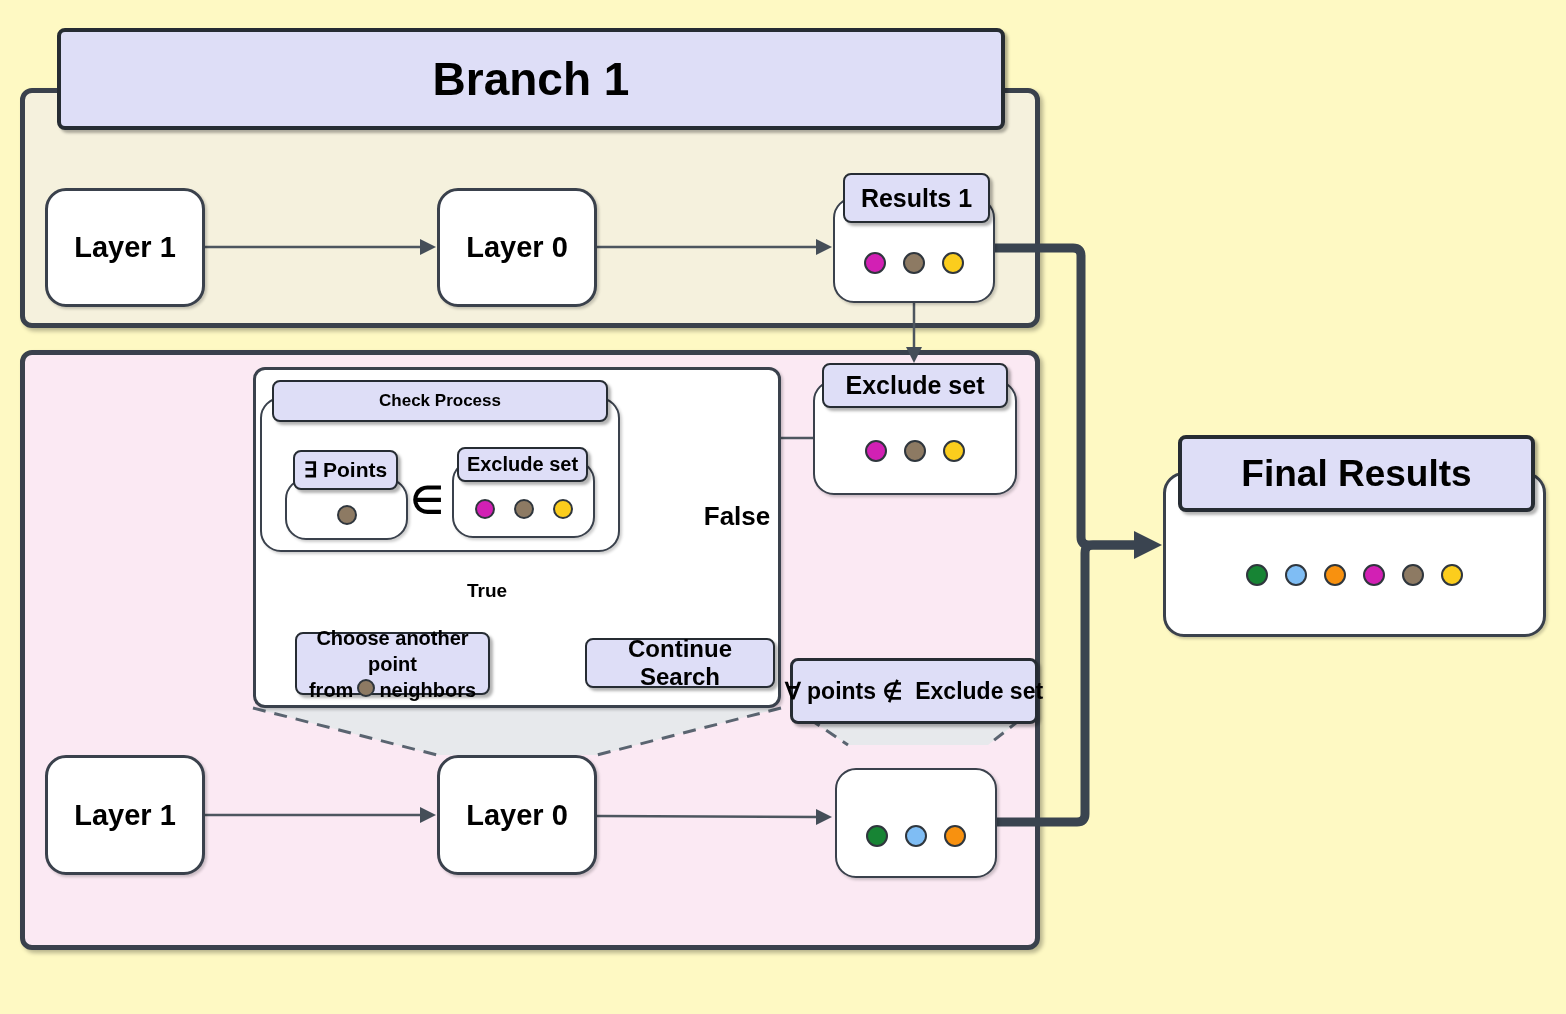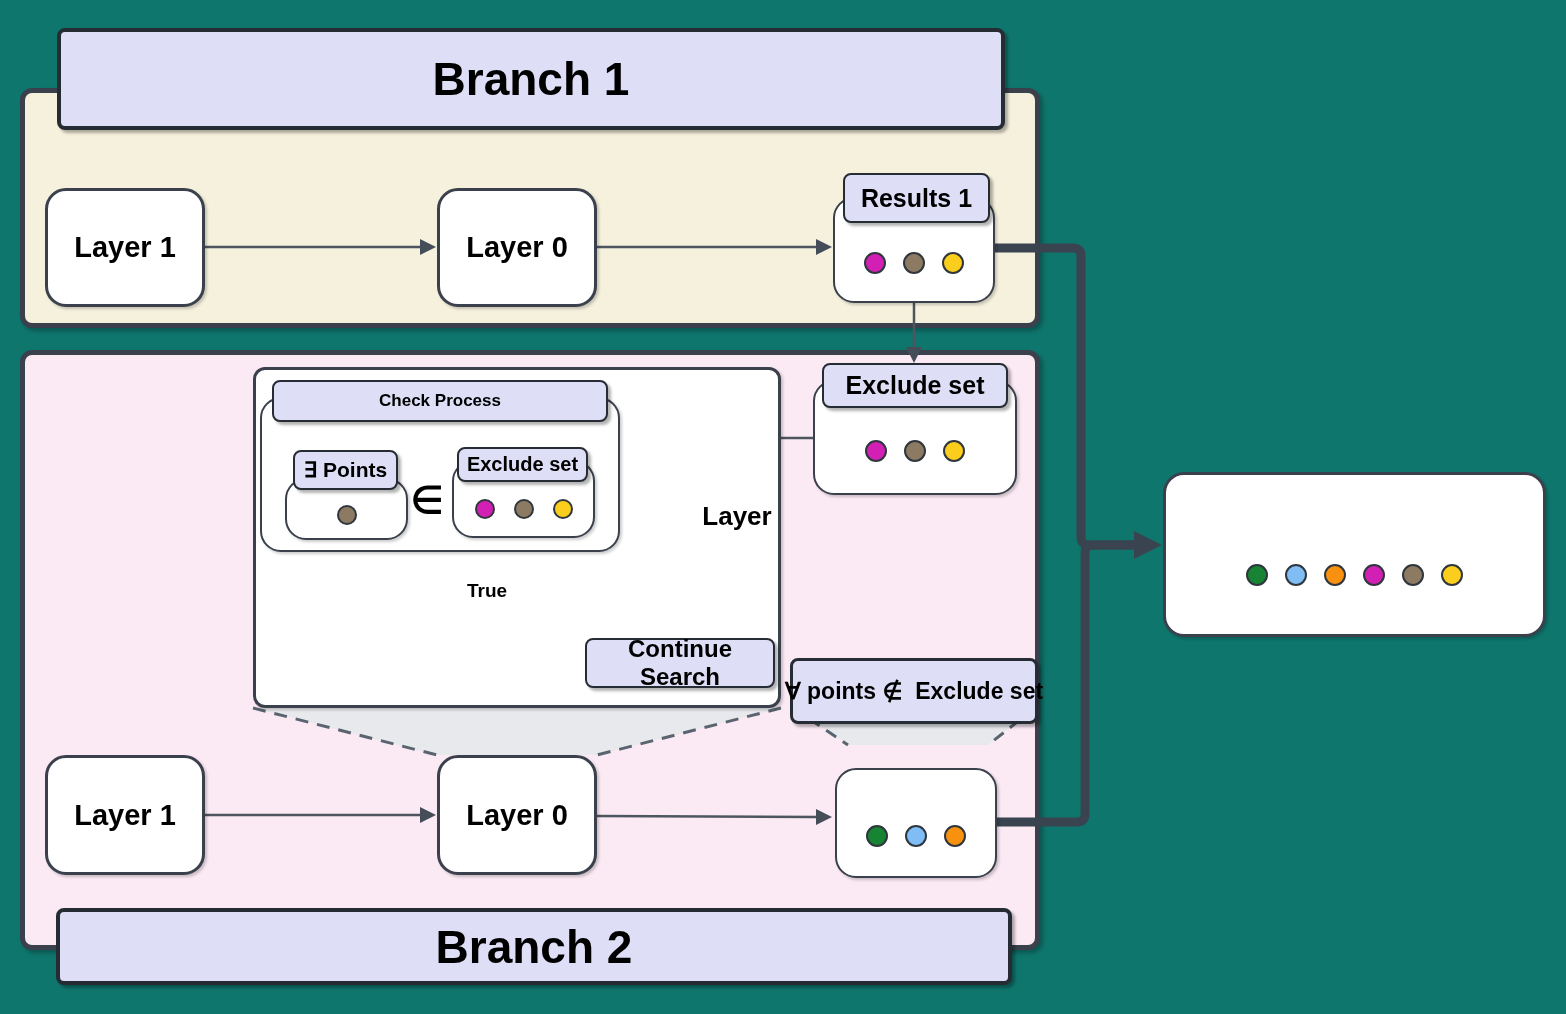--- a/index.html
+++ b/index.html
@@ -1,17 +1,17 @@
 <!DOCTYPE html>
 <html><head>
 <meta charset="utf-8">
 <style>
   html,body{margin:0;padding:0;background:#ffffff;}
   #stage{
-    position:relative;width:1566px;height:1014px;background:#0f766e;overflow:hidden;
+    position:relative;width:1566px;height:1014px;background:#fef9c3;overflow:hidden;
     font-family:"Liberation Sans",sans-serif;font-weight:bold;color:#000;
   }
   .abs{position:absolute;box-sizing:border-box;}
   .container{
     border:5px solid #3a414c;border-radius:12px;
     box-shadow:3px 3px 4px rgba(0,0,0,.28);z-index:1;
   }
   .whitebox{
     background:#ffffff;border:3px solid #3a414c;border-radius:21px;
     box-shadow:2px 2px 3px rgba(0,0,0,.2);z-index:3;
@@ -136,23 +136,31 @@
       </div>
   </div>
   <div class="abs lavender" style="left:457px;top:447px;width:131px;height:35px;font-size:20px;border-width:2.5px;z-index:5;">
     <span>Exclude set</span>
   </div>
 
   <div class="abs plain" style="left:447px;top:575px;width:80px;height:32px;font-size:19px;justify-content:center;">
     <span>True</span>
   </div>
   <div class="abs plain" style="left:697px;top:500px;width:80px;height:32px;font-size:26px;">
-    <span>Layer</span>
+    <span>False</span>
   </div>
 
+  <div class="abs lavender" style="left:295px;top:632px;width:195px;height:63px;font-size:20px;line-height:1.3;border-width:2.5px;flex-direction:column;">
+    <span>Choose another point</span>
+    <span class="dot-inline">
+      <span>from</span><span class="dots" style="display:inline-flex;">
+          <span class="dot" style="background: rgb(141, 122, 99);"></span>
+        </span><span>neighbors</span>
+    </span>
+  </div>
 
   <div class="abs lavender" style="left:585px;top:638px;width:190px;height:50px;font-size:24px;border-width:2.5px;">
     <span>Continue Search</span>
   </div>
 
   <div class="abs lavender nowrap" style="left:790px;top:658px;width:248px;height:66px;font-size:23px;">
     <span class="nowrap">∀ points ∉  Exclude set</span>
   </div>
 
   <div class="abs whitebox" style="left:835px;top:768px;width:162px;height:110px;padding-top:26px;border-width:2.5px;">
@@ -162,28 +170,28 @@
         <span class="dot" style="background: rgb(248, 145, 15);"></span>
       </div>
   </div>
 
   <div class="abs whitebox" style="left:45px;top:755px;width:160px;height:120px;font-size:29px;">
     <span>Layer 1</span>
   </div>
   <div class="abs whitebox" style="left:437px;top:755px;width:160px;height:120px;font-size:29px;">
     <span>Layer 0</span>
   </div>
-  <div class="abs lavender" style="left:56px;top:908px;width:956px;height:77px;font-size:46px;border-width:4px;z-index:5;">
-    <span>Branch 2</span>
-  </div>
 
   <div class="abs whitebox" style="left:1163px;top:472px;width:383px;height:165px;padding-top:40px;">
     <div class="dots">
         <span class="dot" style="background: rgb(23, 132, 52);"></span>
         <span class="dot" style="background: rgb(127, 189, 244);"></span>
         <span class="dot" style="background: rgb(248, 145, 15);"></span>
         <span class="dot" style="background: rgb(210, 32, 180);"></span>
         <span class="dot" style="background: rgb(141, 122, 99);"></span>
         <span class="dot" style="background: rgb(251, 205, 29);"></span>
       </div>
   </div>
+  <div class="abs lavender" style="left:1178px;top:435px;width:357px;height:77px;font-size:37px;border-width:4px;z-index:5;">
+    <span>Final Results</span>
+  </div>
 
 </div>
 
 </body></html>

